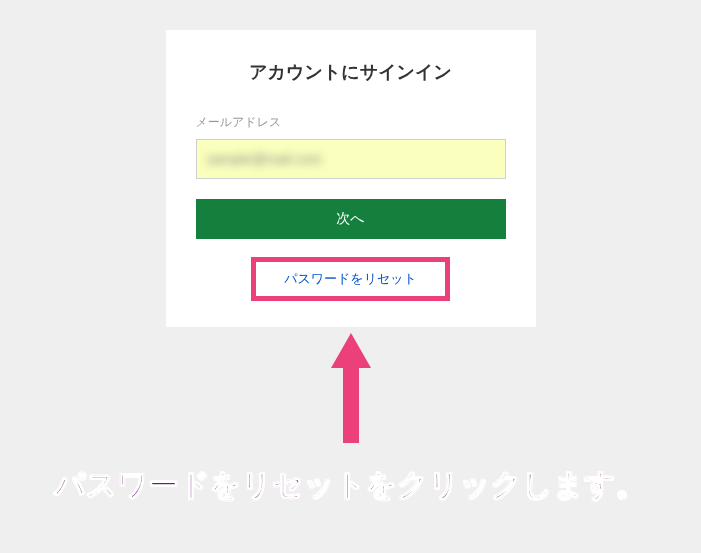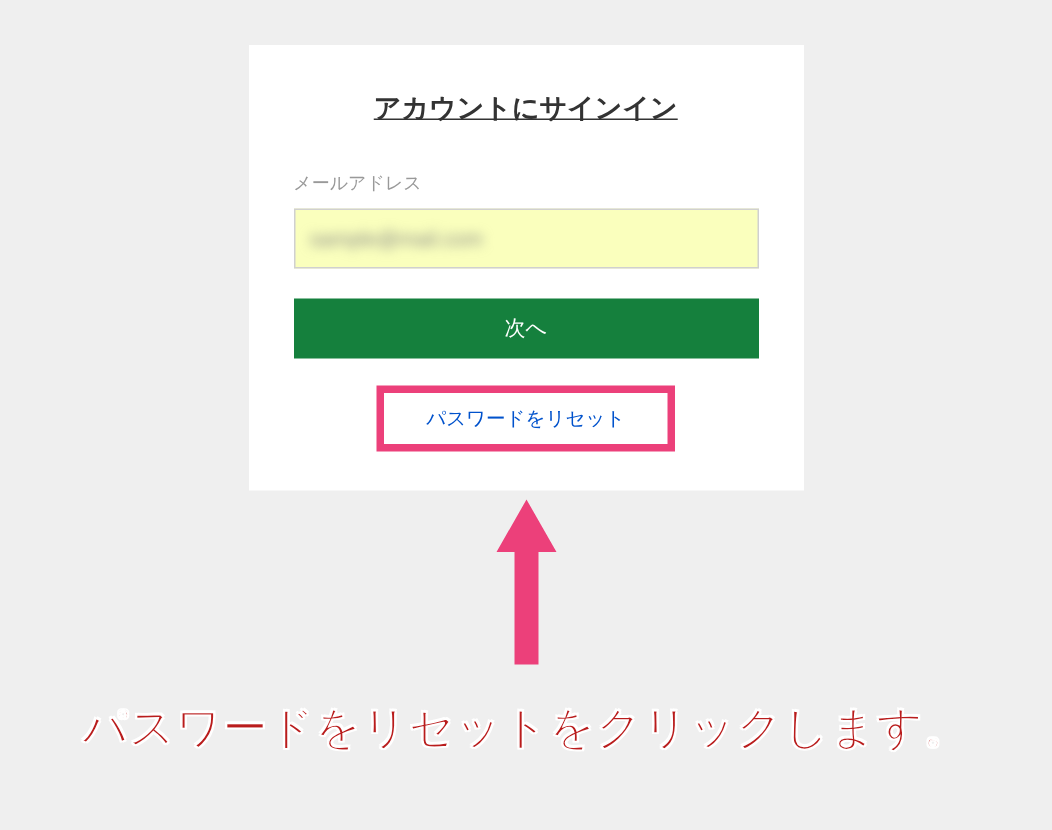--- a/index.html
+++ b/index.html
@@ -21,21 +21,20 @@
       margin: 30px auto 0;
       padding: 30px 30px 26px;
       position: relative;
     }
     .card-title {
       text-align: center;
       font-size: 18px;
       font-weight: 600;
       color: #333;
       margin-bottom: 30px;
-      text-decoration: underline;
     }
     .field-label {
       font-size: 12px;
       color: #999;
       margin-bottom: 8px;
       display: block;
     }
     .email-input-blur {
       width: 100%;
       height: 40px;
@@ -93,22 +92,22 @@
       width: 60px;
       height: 120px;
     }
     .instruction-text {
       position: absolute;
       left: 0;
       right: 0;
       top: 465px;
       text-align: center;
       font-size: 30px;
-      font-weight: 400;
-      color: #b91c1c;
+      font-weight: 700;
+      color: #701a75;
       -webkit-text-stroke: 1px #ffffff;
       text-shadow: 
         -1px -1px 0 #fff,
          1px -1px 0 #fff,
         -1px  1px 0 #fff,
          1px  1px 0 #fff;
       letter-spacing: 0.5px;
     }
   </style>
 </head>

